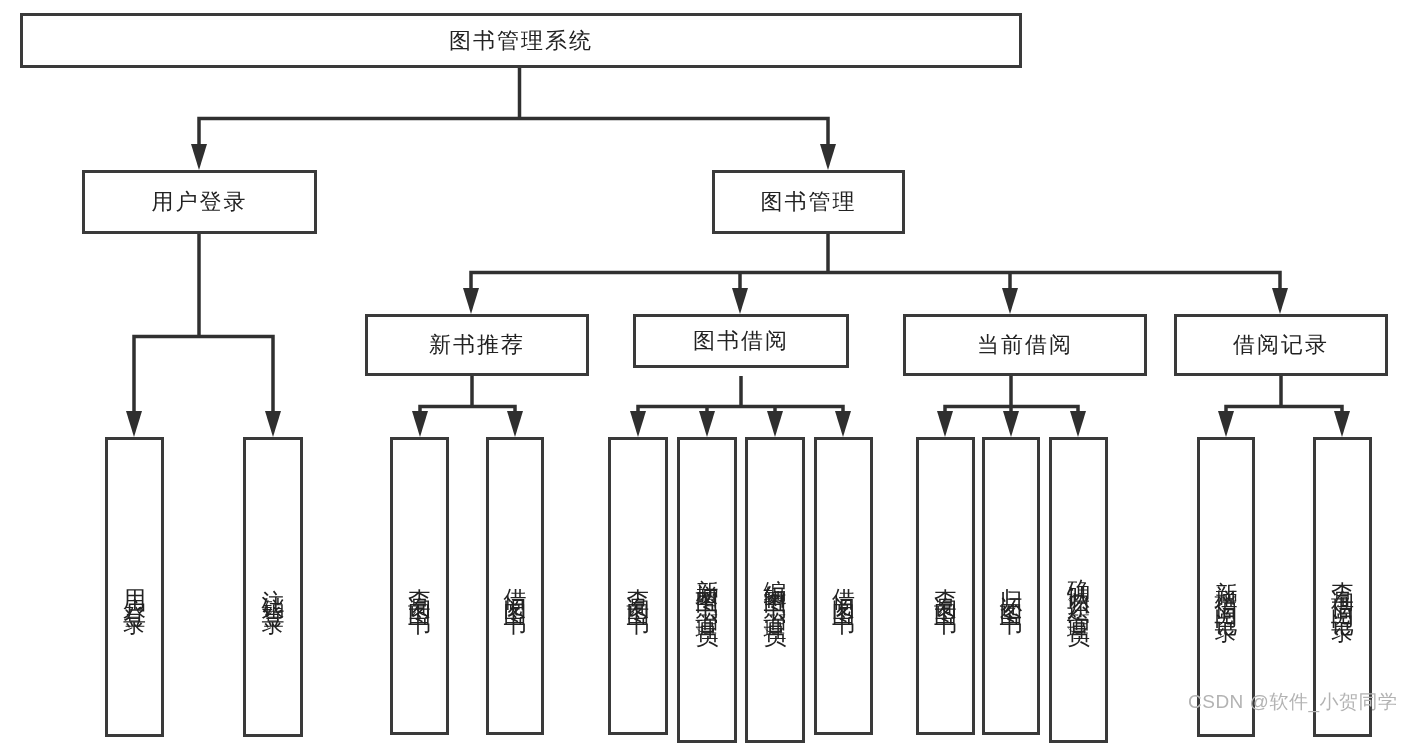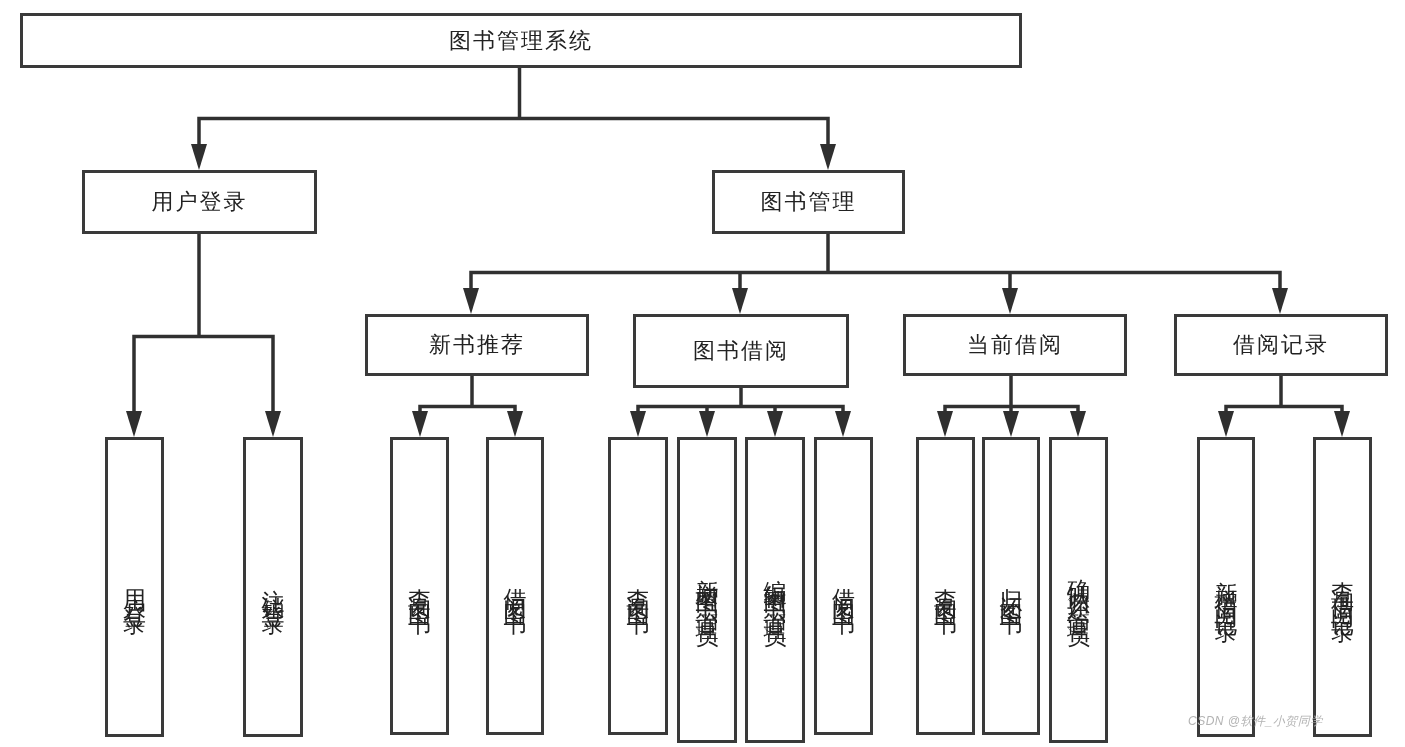--- a/index.html
+++ b/index.html
@@ -30,47 +30,46 @@
     letter-spacing:8px;
     line-height:1;
   }
   .v-node.long{letter-spacing:6.5px;}
 
   
   #n-root{left:20px;top:13px;width:1002px;height:55px;}
   #n-user-login{left:82px;top:170px;width:235px;height:64px;}
   #n-book-mgmt{left:712px;top:170px;width:193px;height:64px;}
   #n-new-book-rec{left:365px;top:314px;width:224px;height:62px;}
-  #n-book-borrow{left:633px;top:314px;width:216px;height:74px;}
-  #n-current-borrow{left:903px;top:314px;width:224px;height:62px;}
+  #n-book-borrow{left:633px;top:314px;width:216px;height:54px;}
+  #n-current-borrow{left:903px;top:314px;width:244px;height:62px;}
   #n-borrow-record{left:1174px;top:314px;width:214px;height:62px;}
 
   #l-login{left:105px;top:437px;width:59px;height:300px;}
   #l-logout{left:243px;top:437px;width:60px;height:300px;}
   #l-rec-query{left:390px;top:437px;width:59px;height:298px;}
   #l-rec-borrow{left:486px;top:437px;width:58px;height:298px;}
   #l-bb-query{left:608px;top:437px;width:60px;height:298px;}
   #l-bb-add{left:677px;top:437px;width:60px;height:306px;}
   #l-bb-edit{left:745px;top:437px;width:60px;height:306px;}
   #l-bb-borrow{left:814px;top:437px;width:59px;height:298px;}
   #l-cb-query{left:916px;top:437px;width:59px;height:298px;}
   #l-cb-return{left:982px;top:437px;width:58px;height:298px;}
   #l-cb-confirm{left:1049px;top:437px;width:59px;height:306px;}
   #l-br-add{left:1197px;top:437px;width:58px;height:300px;}
   #l-br-query{left:1313px;top:437px;width:59px;height:300px;}
 
   #watermark{
     position:absolute;
-    left:1188px;top:713px;
-    font-size:12px;
+    left:1188px;top:689px;
+    font-size:19px;
     color:#b3b3b3;
     letter-spacing:0.5px;
     white-space:nowrap;
     z-index:5;
-    font-style:italic;
   }
 </style>
 </head>
 <body>
 
 <div id="canvas">
 
   <svg id="connectors" viewBox="0 0 1405 747" xmlns="http://www.w3.org/2000/svg">
 
     <g stroke="#303030" stroke-width="3.5" fill="none">

